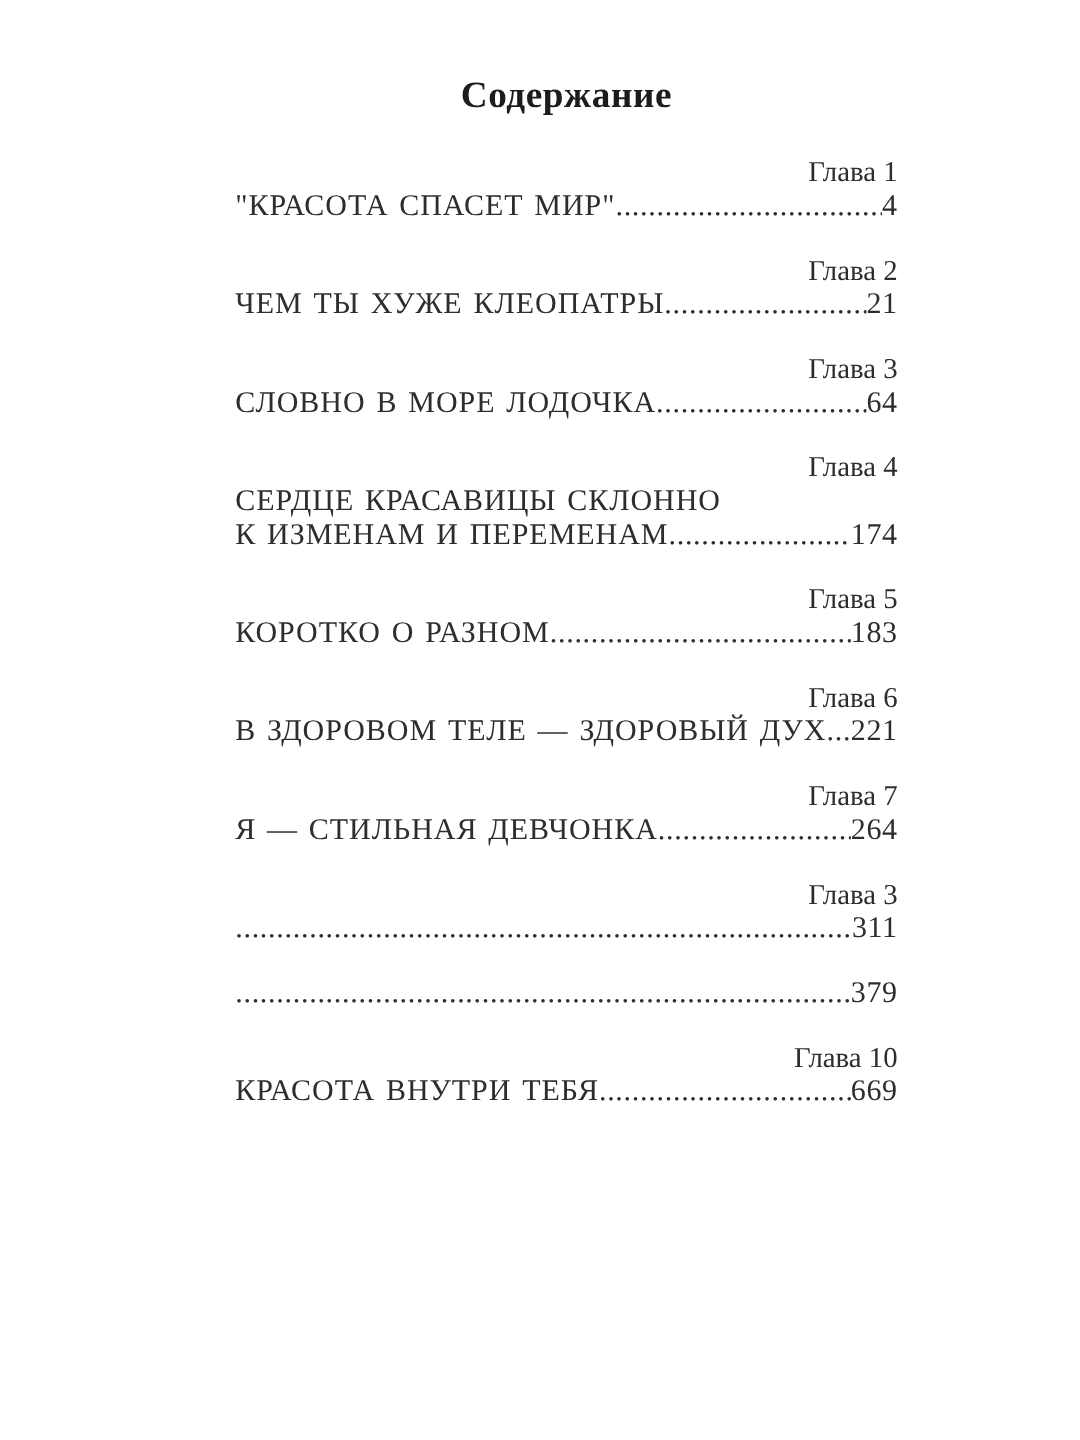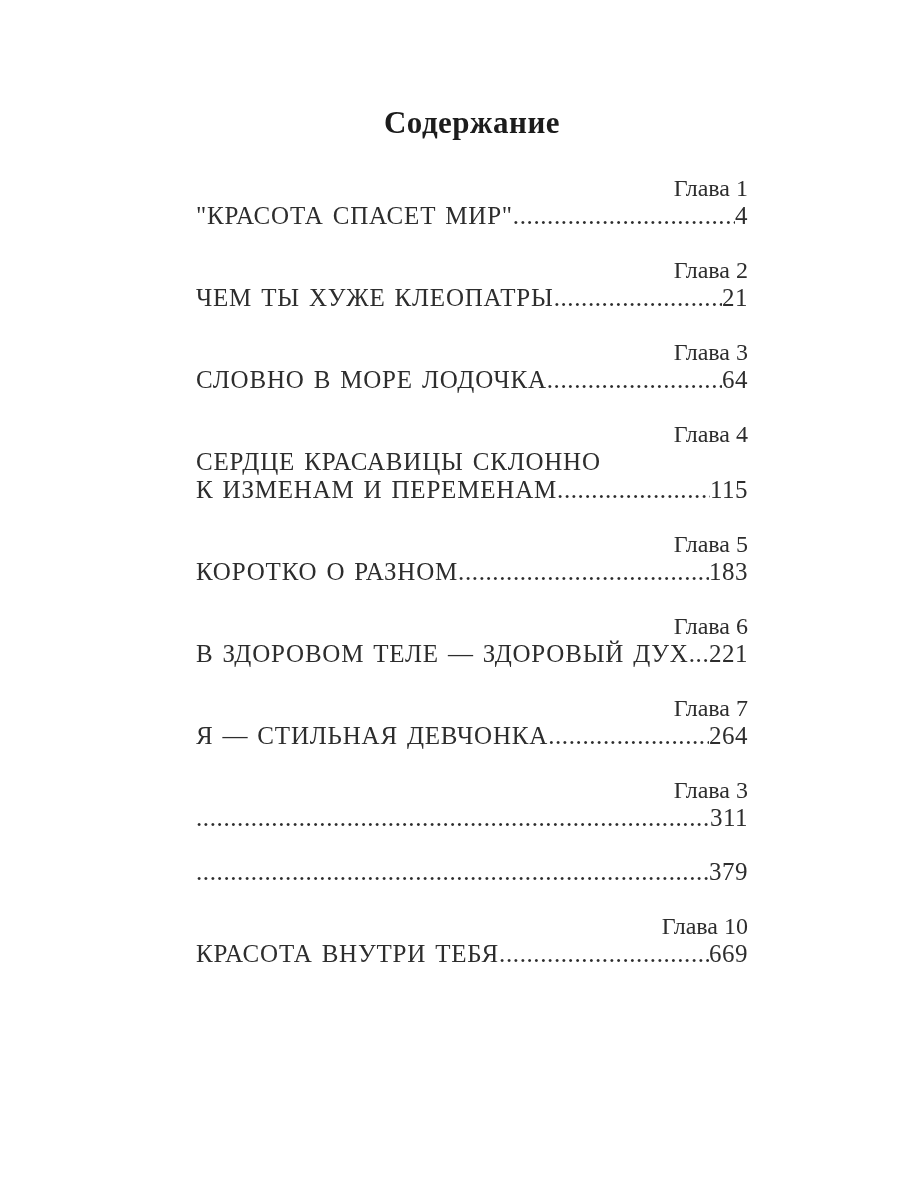--- a/index.html
+++ b/index.html
@@ -7,21 +7,21 @@
     padding: 0;
     background: #ffffff;
     width: 900px;
     height: 1200px;
     overflow: hidden;
   }
   .page {
     box-sizing: border-box;
     width: 900px;
     height: 1200px;
-    padding: 104px 152px 0 196px;
+    padding: 60px 152px 0 196px;
     font-family: "Liberation Serif", "DejaVu Serif", serif;
     color: #2d2d2d;
   }
   .toc-title {
     text-align: center;
     font-size: 31px;
     font-weight: bold;
     color: #1c1c1c;
     letter-spacing: 0.5px;
     line-height: 38px;
@@ -97,21 +97,21 @@
       </div>
 
   <div class="toc-entry">
     <div class="chapter-label">Глава 4</div>
   <div class="title-line">
           <span class="title-text">СЕРДЦЕ КРАСАВИЦЫ СКЛОННО</span>
         </div>
         <div class="title-line">
           <span class="title-text">К ИЗМЕНАМ И ПЕРЕМЕНАМ</span>
           <span class="leader-dots"></span>
-          <span class="page-number">115</span>
+          <span class="page-number">174</span>
         </div>
       </div>
 
   <div class="toc-entry">
     <div class="chapter-label">Глава 5</div>
   <div class="title-line">
           <span class="title-text">КОРОТКО О РАЗНОМ</span>
           <span class="leader-dots"></span>
           <span class="page-number">183</span>
         </div>

